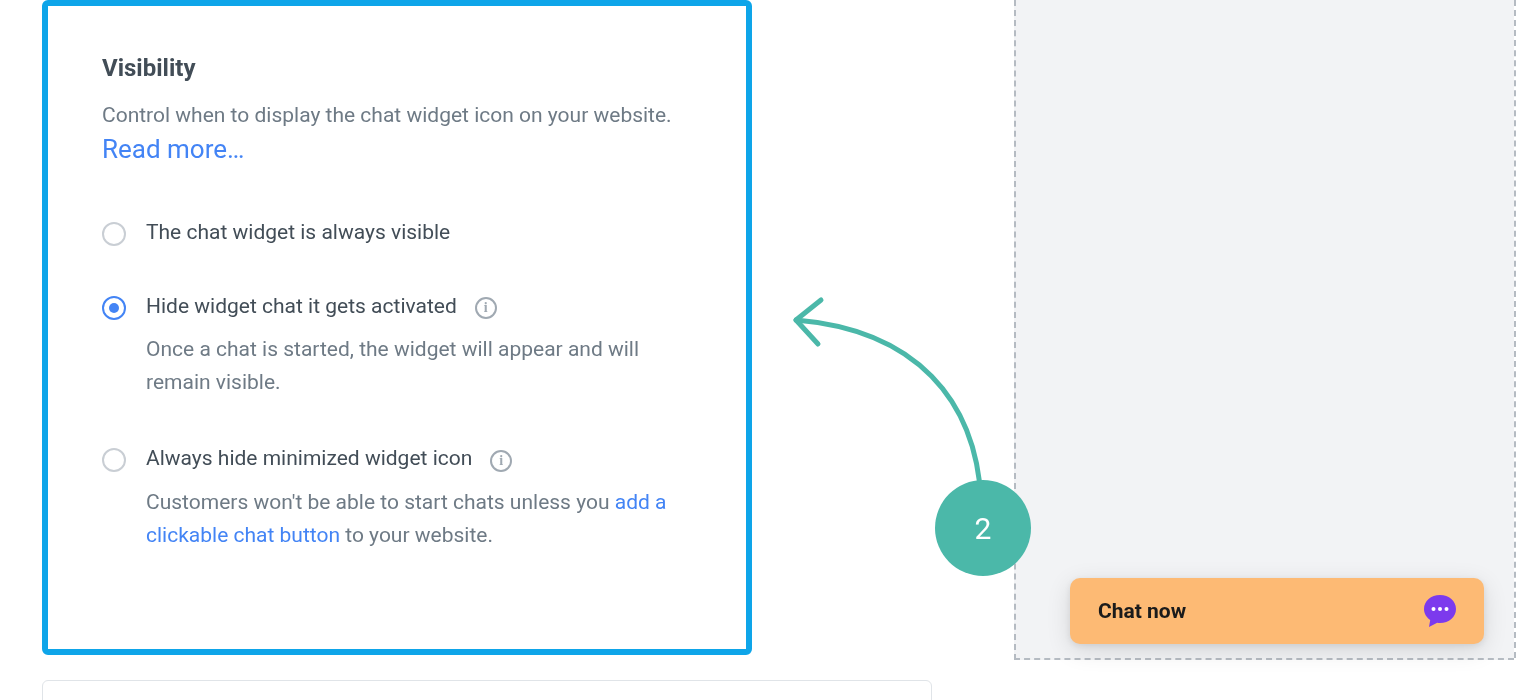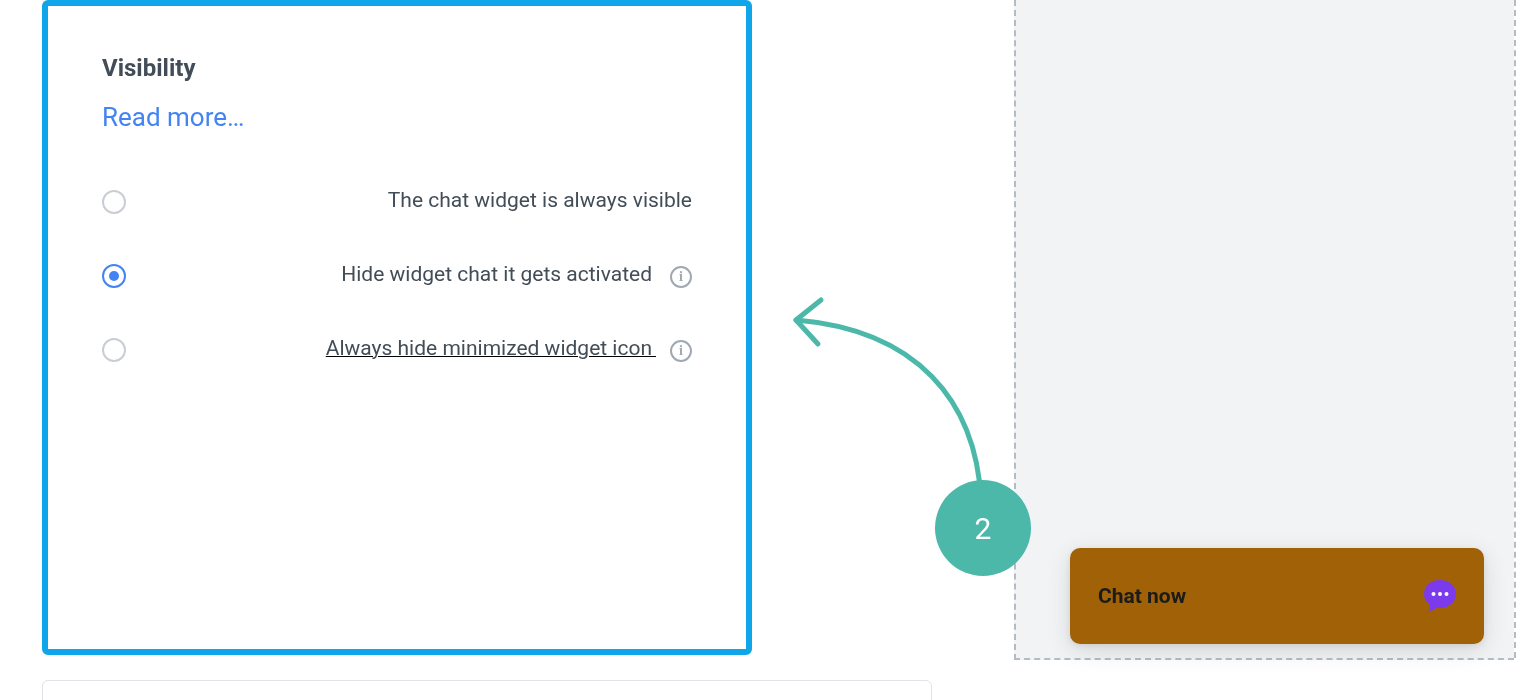--- a/index.html
+++ b/index.html
@@ -51,21 +51,21 @@
       text-decoration: none;
     }
     .options {
       margin-top: 56px;
     }
     .option-row {
       display: flex;
       align-items: flex-start;
       margin-bottom: 48px;
     }
-    .option-row:last-child { margin-bottom: 0; text-decoration: underline; }
+    .option-row:last-child { margin-bottom: 0; }
     .radio {
       flex: 0 0 auto;
       width: 24px;
       height: 24px;
       border: 2px solid #c9ced4;
       border-radius: 50%;
       margin-right: 20px;
       margin-top: 2px;
       position: relative;
       cursor: pointer;
@@ -76,21 +76,21 @@
     }
     .radio.selected::after {
       content: "";
       position: absolute;
       left: 50%; top: 50%;
       transform: translate(-50%, -50%);
       width: 10px; height: 10px;
       background: #4384f5;
       border-radius: 50%;
     }
-    .option-body { flex: 1; text-align: right; }
+    .option-body { flex: 1; }
     .option-label {
       font-size: 21px;
       color: #424d57;
       font-weight: 400;
       display: inline;
     }
     .option-desc {
       font-size: 21px;
       color: #6e7a85;
       margin-top: 14px;
@@ -135,22 +135,22 @@
       right:-2px;top:0;
       width:0;height:100%;
       border-right:2px dashed #b5bbc2;
     }
     
     .chat-widget {
       position: absolute;
       bottom: 14px;
       left: 54px;
       width: 414px;
-      height: 96px;
-      background: #a16207;
+      height: 66px;
+      background: #fdba74;
       border-radius: 10px;
       box-shadow: 0 6px 24px rgba(0,0,0,0.12), 0 2px 6px rgba(0,0,0,0.08);
       display: flex;
       align-items: center;
       justify-content: space-between;
       padding: 0 22px 0 28px;
     }
     .chat-label {
       font-size: 21px;
       font-weight: 700;
@@ -186,44 +186,49 @@
       top: 290px;
       z-index: 4;
       pointer-events: none;
     }
   </style>
 </head>
 <body>
 
 <div class="settings-card">
   <h2 class="section-title">Visibility</h2>
+  <p class="section-desc">Control when to display the chat widget icon on your website.</p>
   <a href="#" class="read-more">Read more…</a>
 
   <div class="options">
 
     <div class="option-row">
       <div class="radio"></div>
       <div class="option-body">
         <span class="option-label">The chat widget is always visible</span>
       </div>
     </div>
 
     <div class="option-row">
       <div class="radio selected"></div>
       <div class="option-body">
         <span class="option-label">Hide widget chat it gets activated</span>
         <span class="info-icon">i</span>
+        <p class="option-desc">Once a chat is started, the widget will appear and will remain visible.</p>
       </div>
     </div>
 
     <div class="option-row">
       <div class="radio"></div>
       <div class="option-body">
         <span class="option-label">Always hide minimized widget icon</span>
         <span class="info-icon">i</span>
+        <p class="option-desc">
+          <span>Customers won't be able to start chats unless you </span><a href="#" class="inline-link">add a clickable chat button</a><span> to your website.</span>
+        </p>
       </div>
     </div>
 
   </div>
 </div>
 
 <div class="settings-card-2"></div>
 
 <svg class="arrow-svg" width="230" height="220">
   <path d="M 215 210 C 210 110, 150 40, 30 30" stroke="#4bb8a9" stroke-width="5" fill="none" stroke-linecap="round"></path>

